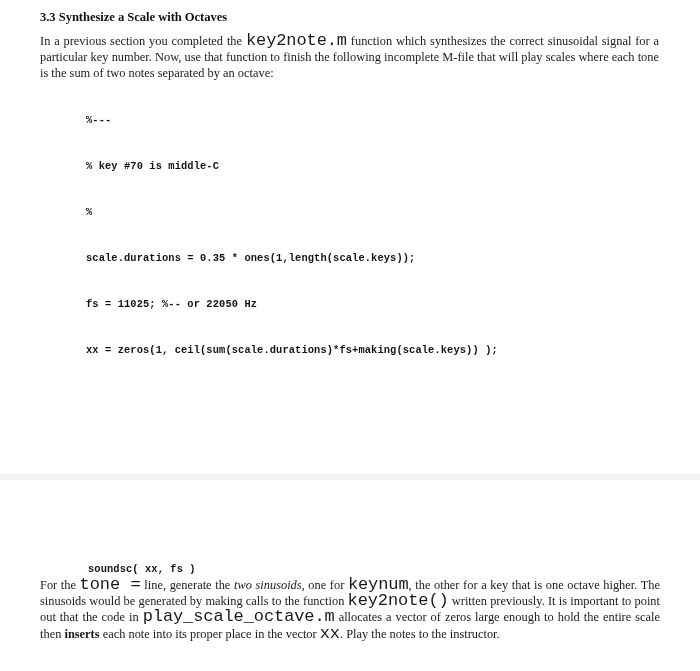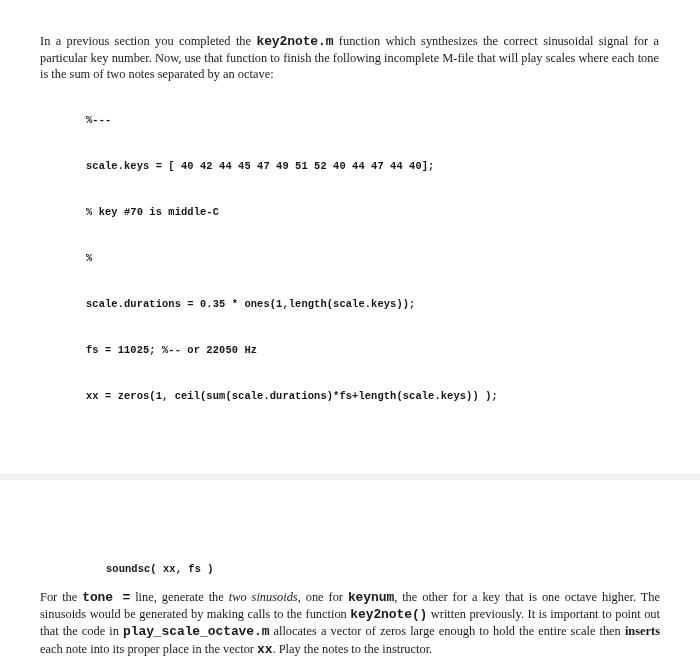--- a/index.html
+++ b/index.html
@@ -45,27 +45,27 @@
     text-align: justify;
     text-justify: inter-word;
   }
   .prose-intro {
     left: 40px;
     top: 33px;
     width: 619px;
   }
   .prose-outro {
     left: 40px;
-    top: 589px;
+    top: 577px;
     width: 620px;
   }
   .prose .mono-b {
     font-family: "Liberation Mono", "DejaVu Sans Mono", monospace;
-    font-weight: bold;
-    font-size: 13px;
+    font-weight: normal;
+    font-size: 17px;
     letter-spacing: -0.1px;
   }
   .prose .ital {
     font-style: italic;
   }
   .prose .bold {
     font-weight: bold;
   }
 
   
@@ -93,51 +93,50 @@
     position: absolute;
     left: 88px;
     top: 562px;
     font-family: "Liberation Mono", "DejaVu Sans Mono", monospace;
     font-size: 10.4px;
     font-weight: bold;
     line-height: 15.35px;
     color: #141414;
     white-space: pre;
     letter-spacing: 0.1px;
-    margin-left: 18px;
   }
 
   
   .page-separator {
     position: absolute;
     left: 0;
     top: 474px;
     width: 700px;
     height: 6px;
     background: #f1f2f4;
   }
 </style>
 </head>
 <body>
 
 <div class="page">
 
+  <div class="section-heading">3.3 Synthesize a Scale with Octaves</div>
 
   <div class="prose prose-intro">
     <span>In a previous section you completed the </span><span class="mono-b">key2note.m</span><span> function which synthesizes the correct sinusoidal signal for a particular key number. Now, use that function to finish the following incomplete M-file that will play scales where each tone is the sum of two notes separated by an octave:</span>
   </div>
 
   <div class="code-block">
     <div class="code-line">%---</div>
-    <div class="code-line">scale.keys = [ 40 42 44 45 47 49 51 52 40 44 47 44 40];</div>
     <div class="code-line">% key #70 is middle-C</div>
     <div class="code-line">%</div>
     <div class="code-line">scale.durations = 0.35 * ones(1,length(scale.keys));</div>
     <div class="code-line">fs = 11025; %-- or 22050 Hz</div>
-    <div class="code-line">xx = zeros(1, ceil(sum(scale.durations)*fs+length(scale.keys)) );</div>
+    <div class="code-line">xx = zeros(1, ceil(sum(scale.durations)*fs+making(scale.keys)) );</div>
     <div class="code-line blank"></div>
     
     
     
     
     
     
   </div>
 
   <div class="page-separator" style="background: rgb(241, 242, 244);"></div>

